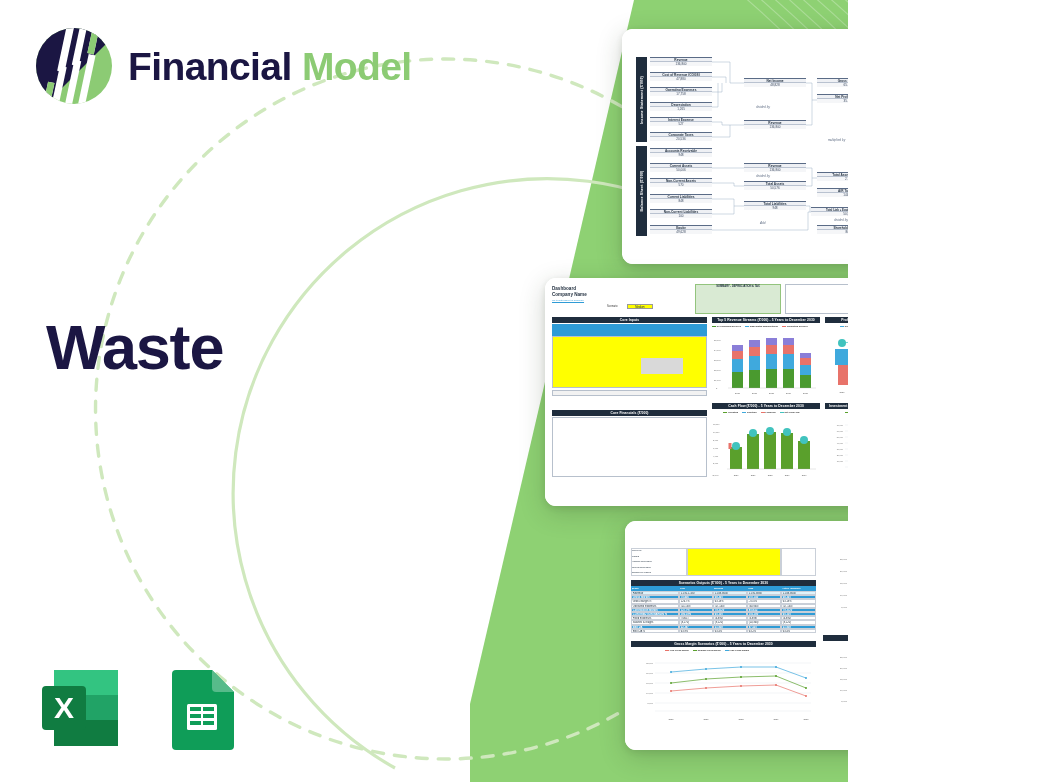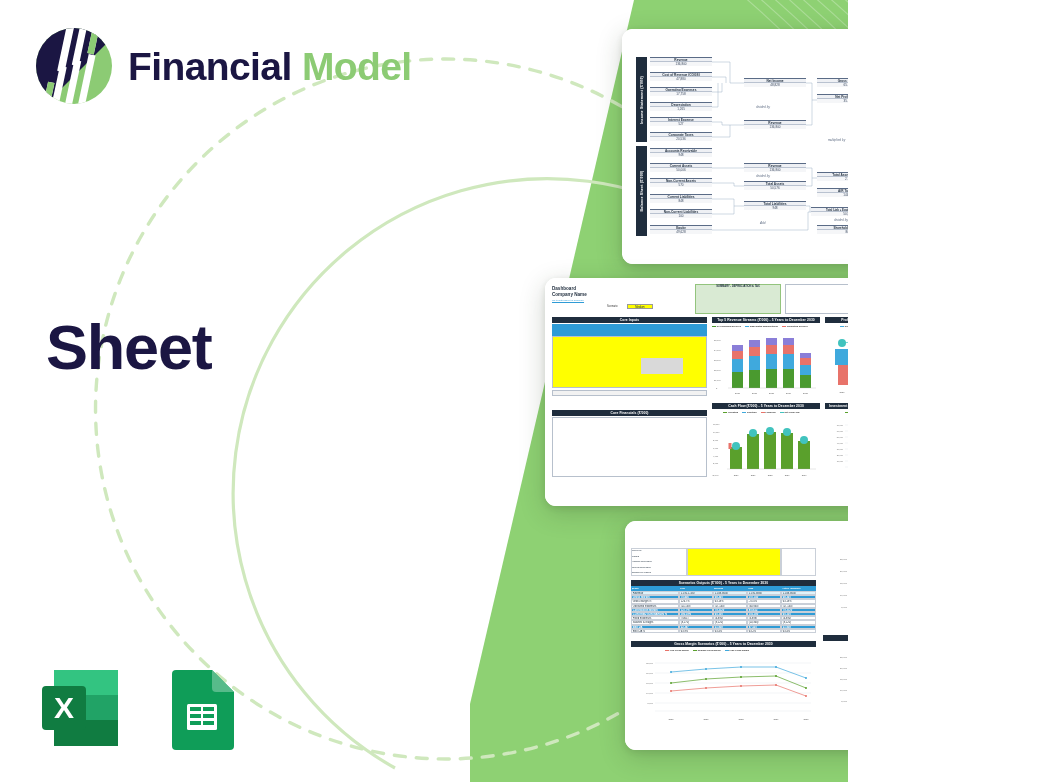--- a/index.html
+++ b/index.html
@@ -164,21 +164,21 @@
           </g>
           <g fill="#1b1643">
             <rect x="21.0" y="40" width="7.0" height="46" transform="rotate(12 24 63)" opacity="0"></rect>
           </g>
         </g>
       </svg>
       <div class="logo-text"><span class="logo-fin">Financial</span> <span class="logo-mod">Model</span></div>
     </div>
 
     <div class="headline">
-      <span>Sheet</span>
+      <span>Waste</span>
     </div>
 
     <div class="app-icons">
       <svg class="app-icon" viewBox="0 0 92 92">
         <rect x="20" y="8" width="64" height="76" rx="4" fill="#21a366"></rect>
         <rect x="20" y="8" width="32" height="76" fill="#33c481"></rect>
         <rect x="52" y="8" width="32" height="25" fill="#33c481"></rect>
         <rect x="20" y="33" width="64" height="25" fill="#21a366"></rect>
         <rect x="20" y="58" width="64" height="26" fill="#107c41"></rect>
         <rect x="52" y="33" width="32" height="25" fill="#1c8f4b" opacity=".0"></rect>

